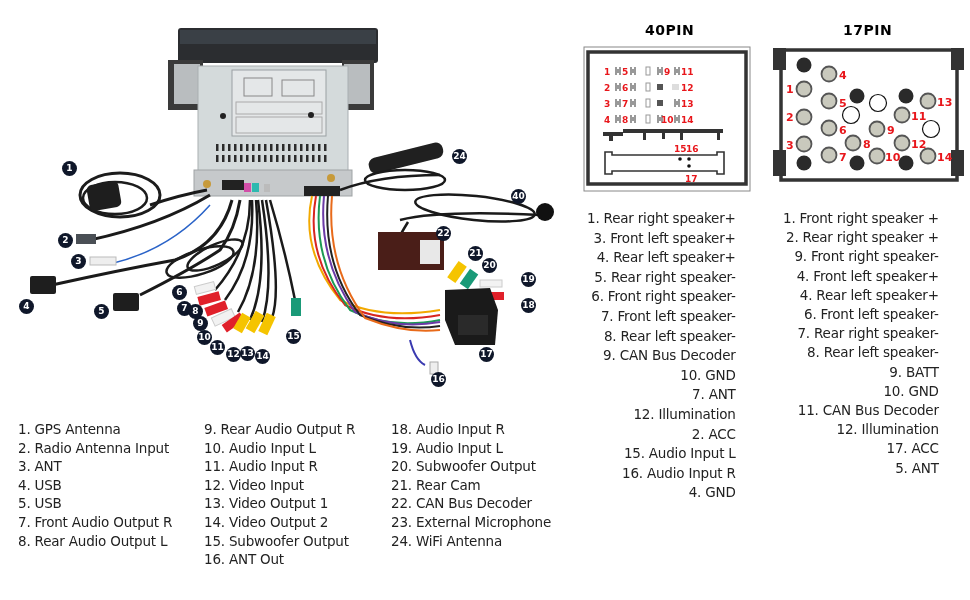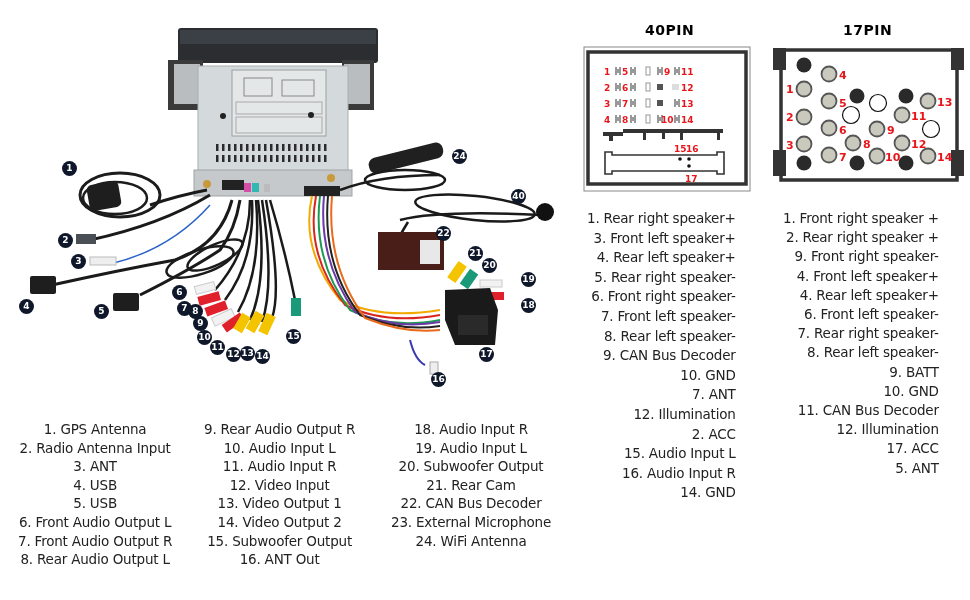--- a/index.html
+++ b/index.html
@@ -1,20 +1,20 @@
 <!DOCTYPE html>
 <html><head>
 <meta charset="utf-8">
 <style>
   * { box-sizing: border-box; margin: 0; padding: 0; }
   html, body { width: 970px; height: 600px; background: #ffffff; overflow: hidden; }
   body { position: relative; font-family: "DejaVu Sans", sans-serif; color: #222; }
   .abs { position: absolute; }
   .legend { position: absolute; font-size: 13.5px; line-height: 18.6px; color: #222; letter-spacing: -0.2px; white-space: nowrap; }
-  .legend div { height: 18.6px; text-align: center; }
+  .legend div { height: 18.6px; }
   .pin-title { position: absolute; font-weight: bold; font-size: 14px; color: #000000; letter-spacing: 0.5px; }
   .pinlist { position: absolute; font-size: 13.5px; line-height: 19.6px; color: #222; white-space: nowrap; letter-spacing: -0.2px; text-align: right; }
   .callout { position: absolute; width: 15px; height: 15px; border-radius: 50%; background: #0f172a; color: #fff;
     font-size: 9px; font-weight: bold; text-align: center; line-height: 15px; font-family: "DejaVu Sans", sans-serif; }
   svg text { font-family: "DejaVu Sans", sans-serif; }
 </style>
 </head>
 <body>
 
 <svg class="abs" style="left:0;top:0" width="575" height="410" viewBox="0 0 575 410">
@@ -193,21 +193,20 @@
 <div class="callout" style="left:436px;top:226px">22</div>
 <div class="callout" style="left:511px;top:189px">40</div>
 <div class="callout" style="left:452px;top:149px">24</div>
 
 <div class="legend" style="left:18px;top:420px">
   <div>1. GPS Antenna</div>
   <div>2. Radio Antenna Input</div>
   <div>3. ANT</div>
   <div>4. USB</div>
   <div>5. USB</div>
-  <div>6. Front Audio Output L</div>
   <div>7. Front Audio Output R</div>
   <div>8. Rear Audio Output L</div>
 </div>
 <div class="legend" style="left:204px;top:420px">
   <div>9.  Rear Audio Output R</div>
   <div>10. Audio Input L</div>
   <div>11. Audio Input R</div>
   <div>12. Video Input</div>
   <div>13. Video Output 1</div>
   <div>14. Video Output 2</div>
@@ -325,21 +324,21 @@
   <div>6. Front right speaker-</div>
   <div>7. Front left speaker-</div>
   <div>8. Rear left speaker-</div>
   <div>9. CAN Bus Decoder</div>
   <div>10. GND</div>
   <div>7.  ANT</div>
   <div>12. Illumination</div>
   <div>2. ACC</div>
   <div>15. Audio Input L</div>
   <div>16. Audio Input R</div>
-  <div>14. GND</div>
+  <div>4. GND</div>
 </div>
 
 <div class="pin-title" style="left:843px;top:22px">17PIN</div>
 <svg class="abs" style="left:771px;top:46px" width="195" height="140" viewBox="0 0 195 140">
   <rect x="10" y="4" width="176" height="130" fill="#fff" stroke="#333" stroke-width="3.5"></rect>
   <g fill="#333">
     <rect x="2" y="2" width="13" height="22"></rect>
       <rect x="180" y="2" width="13" height="22"></rect>
     <rect x="2" y="104" width="13" height="26"></rect>
       <rect x="180" y="104" width="13" height="26"></rect>

